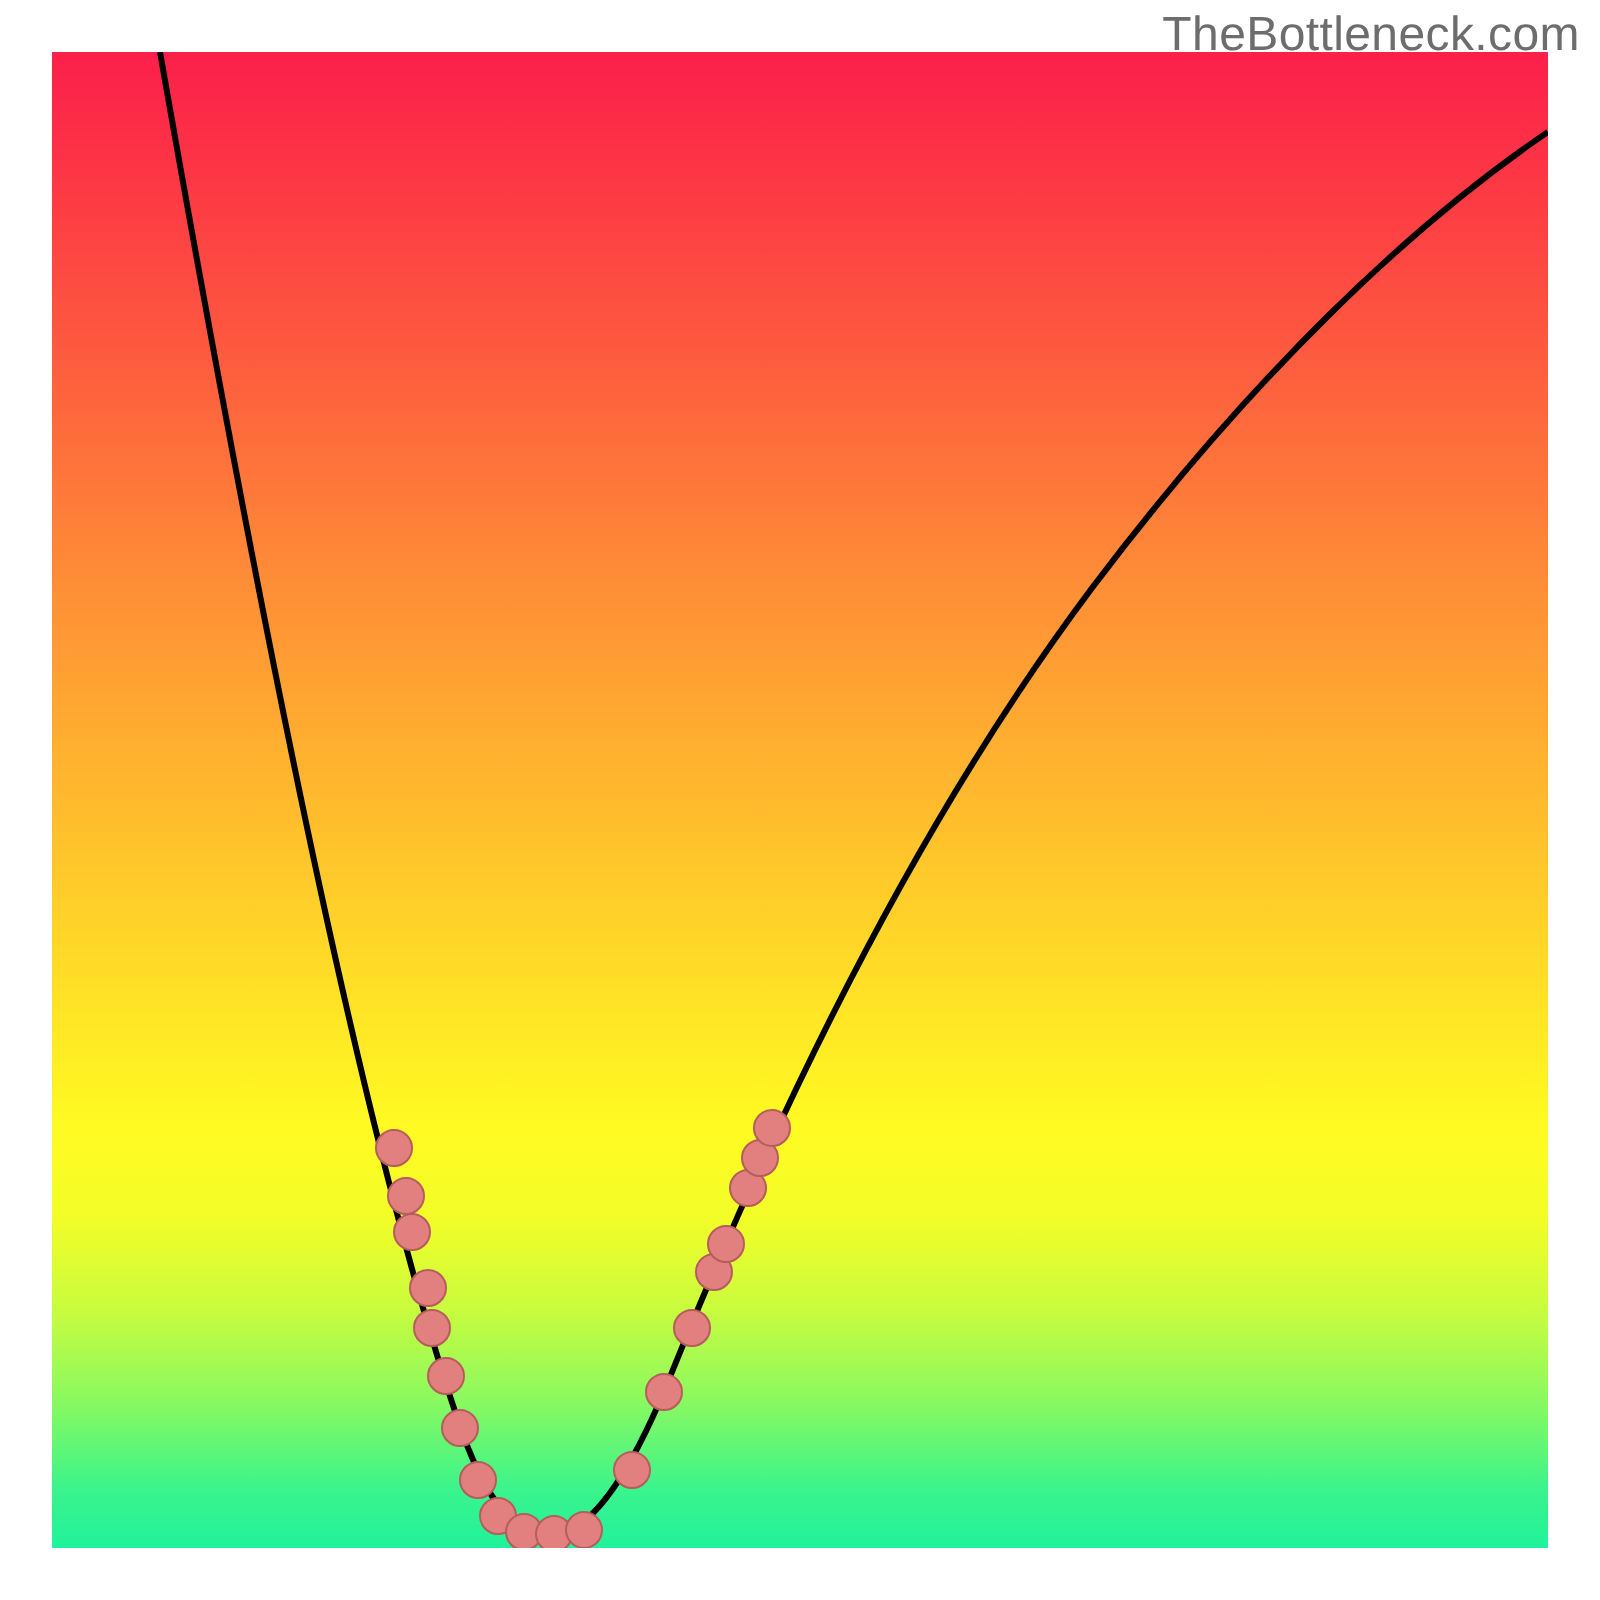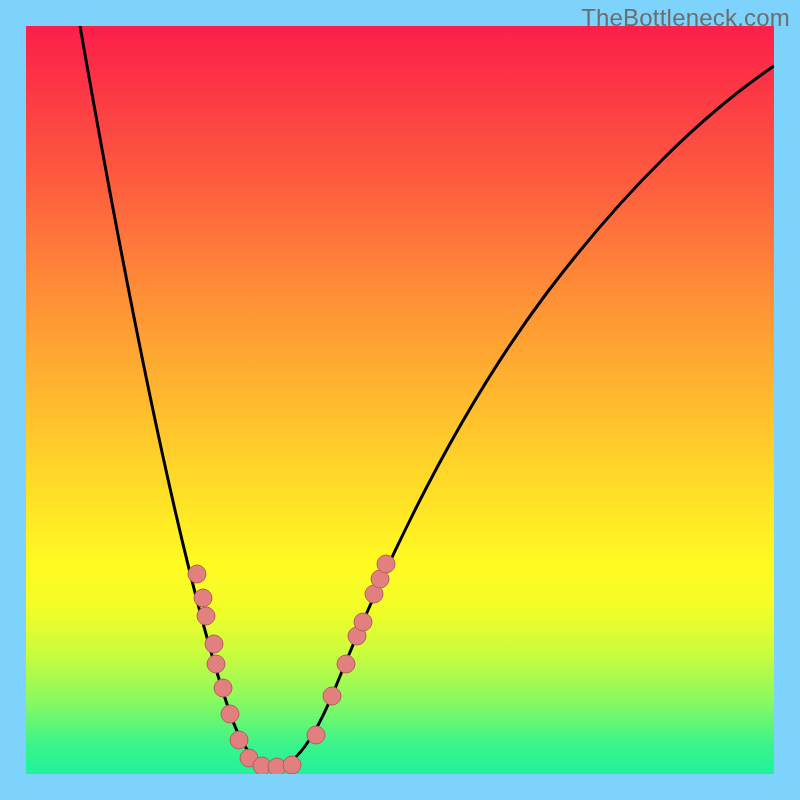--- a/index.html
+++ b/index.html
@@ -7,21 +7,21 @@
     padding: 0;
     width: 800px;
     height: 800px;
     overflow: hidden;
     background: #000;
     font-family: Arial, Helvetica, sans-serif;
   }
   .frame {
     position: absolute;
     inset: 0;
-    background: #7dd3fc;
+    background: #ffffff;
   }
   .plot {
     position: absolute;
     left: 26px;
     top: 26px;
     width: 748px;
     height: 748px;
     background: linear-gradient(to bottom,
       #fb1f4b 0%,
       #fc3046 6%,

